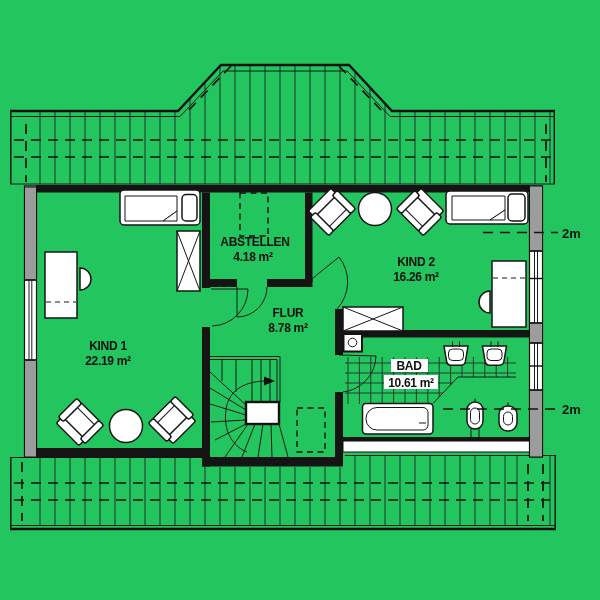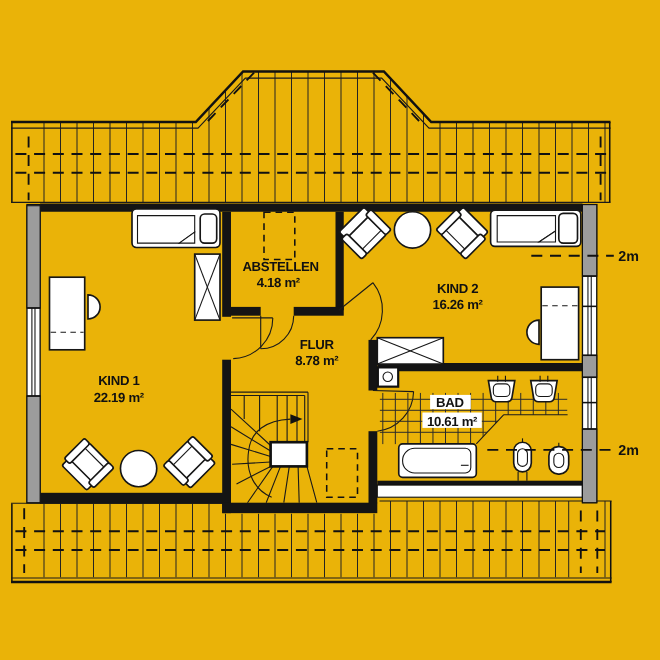--- a/index.html
+++ b/index.html
@@ -1,16 +1,16 @@
 <!DOCTYPE html>
 <html><head>
 <meta charset="utf-8">
 <style>
   html,body{margin:0;padding:0;background:#fff;}
-  #stage{position:relative;width:600px;height:600px;background:#eab308;overflow:hidden;
+  #stage{position:relative;width:600px;height:600px;background:#22c55e;overflow:hidden;
          font-family:"Liberation Sans", sans-serif;}
   svg{position:absolute;left:0;top:0;}
   .thin  {stroke:#1a1a1a;stroke-width:1;fill:none;}
   .med   {stroke:#111;stroke-width:1.4;fill:none;}
   .thick {stroke:#111;stroke-width:2.3;fill:none;}
   .hatch {stroke:#222;stroke-width:0.9;}
   .dash  {stroke:#111;stroke-width:1.7;fill:none;stroke-dasharray:10 7;}
   .dashfine{stroke:#111;stroke-width:1.4;fill:none;stroke-dasharray:6 4.5;}
   .wall  {fill:#141414;stroke:none;}
   .gray  {fill:#9c9c9c;stroke:#111;stroke-width:1;}

